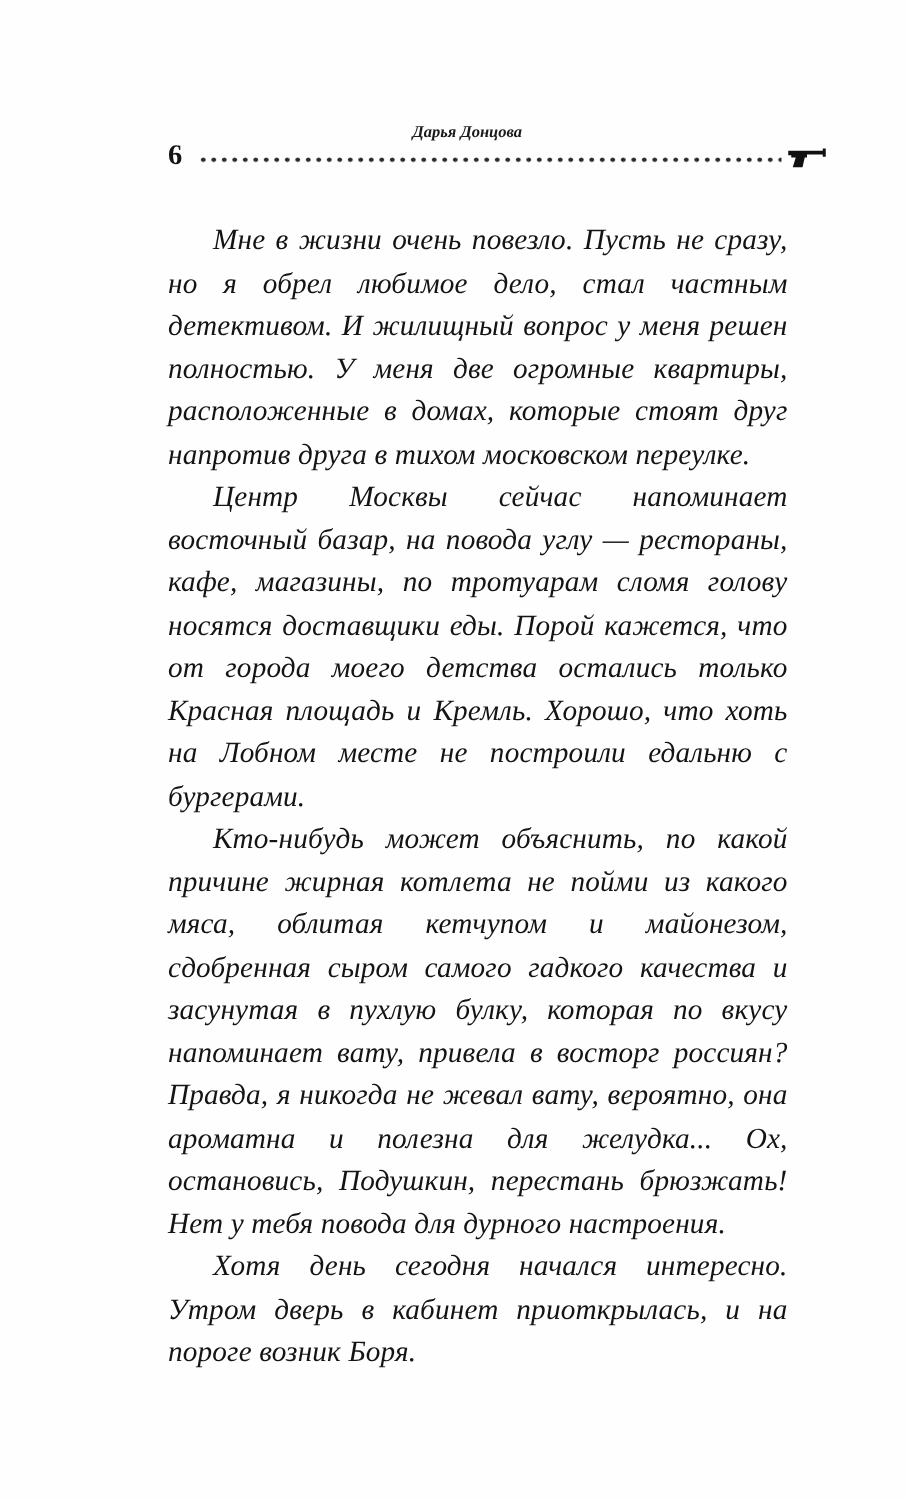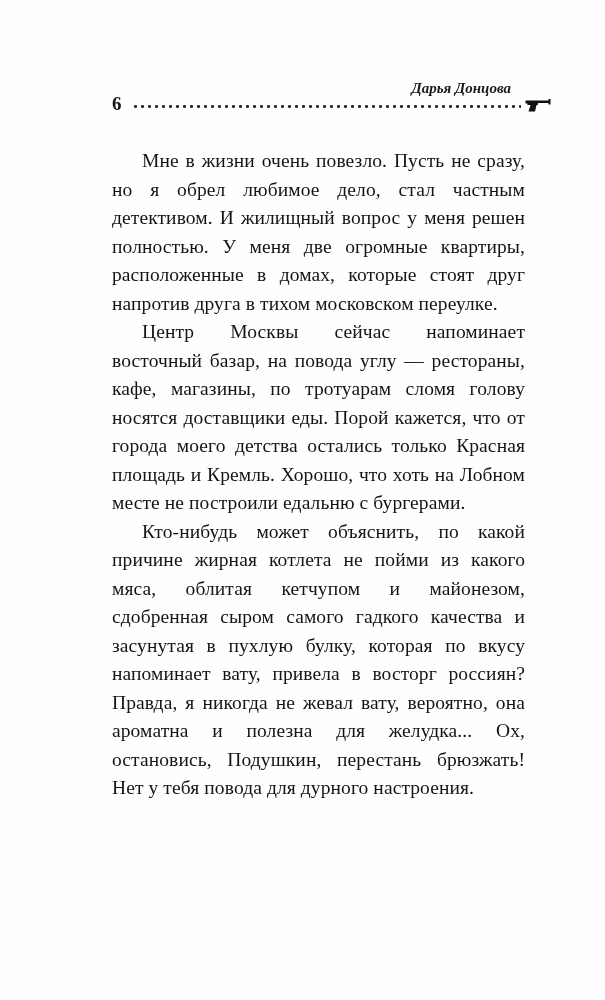--- a/index.html
+++ b/index.html
@@ -17,25 +17,25 @@
     padding: 80px 80px 0 112px;
     overflow: hidden;
     font-family: "Liberation Serif", "DejaVu Serif", serif;
     color: #141414;
   }
   
   .header {
     margin-bottom: 34px;
   }
   .author-row {
-    text-align: right;
+    text-align: center;
     padding-right: 14px;
     font-style: italic;
     font-weight: bold;
-    font-size: 15px;
+    font-size: 11px;
     line-height: 17px;
     color: #1a1a1a;
   }
   .rule-row {
     display: flex;
     align-items: center;
     margin-top: -4px;
     height: 20px;
   }
   .page-num {
@@ -61,20 +61,21 @@
   }
   
   .body-text p {
     margin: 0;
     font-size: 19.5px;
     line-height: 28.5px;
     text-align: justify;
     text-indent: 30px;
     letter-spacing: 0.1px;
     hyphens: auto;
+    font-style: italic;
     -webkit-hyphens: auto;
   }
 </style>
 </head>
 <body>
 
 <div class="page">
 
   <header class="header">
     <div class="author-row">
@@ -88,15 +89,16 @@
           <path d="M0.5 2.5 L23.5 2.5 L23.5 1 L25.5 1 L25.5 6.5 L23.5 6.5 L23.5 5 L13 5 L13 7 L11.5 7 L10 13.5 L3.5 13.5 L5.5 7 L2.5 7 L2.5 5.5 L0.5 5.5 Z" fill="#101010"></path>
         </svg>
       </span>
     </div>
   </header>
 
   <main class="body-text">
     <p>Мне в жизни очень повезло. Пусть не сразу, но я обрел любимое дело, стал частным детективом. И жилищный вопрос у меня решен полностью. У меня две огромные квартиры, расположенные в домах, которые стоят друг напротив друга в тихом московском переулке.</p>
     <p>Центр Москвы сейчас напоминает восточный базар, на повода углу — рестораны, кафе, магазины, по тротуарам сломя голову носятся доставщики еды. Порой кажется, что от города моего детства остались только Красная площадь и Кремль. Хорошо, что хоть на Лобном месте не построили едальню с бургерами.</p>
     <p>Кто-нибудь может объяснить, по какой причине жирная котлета не пойми из какого мяса, облитая кетчупом и майонезом, сдобренная сыром самого гадкого качества и засунутая в пухлую булку, которая по вкусу напоминает вату, привела в восторг россиян? Правда, я никогда не жевал вату, вероятно, она ароматна и полезна для желудка... Ох, остановись, Подушкин, перестань брюзжать! Нет у тебя повода для дурного настроения.</p>
+    <p>Хотя день сегодня начался интересно. Утром дверь в кабинет приоткрылась, и на пороге возник Боря.</p>
   </main>
 
 </div>
 
 </body></html>

